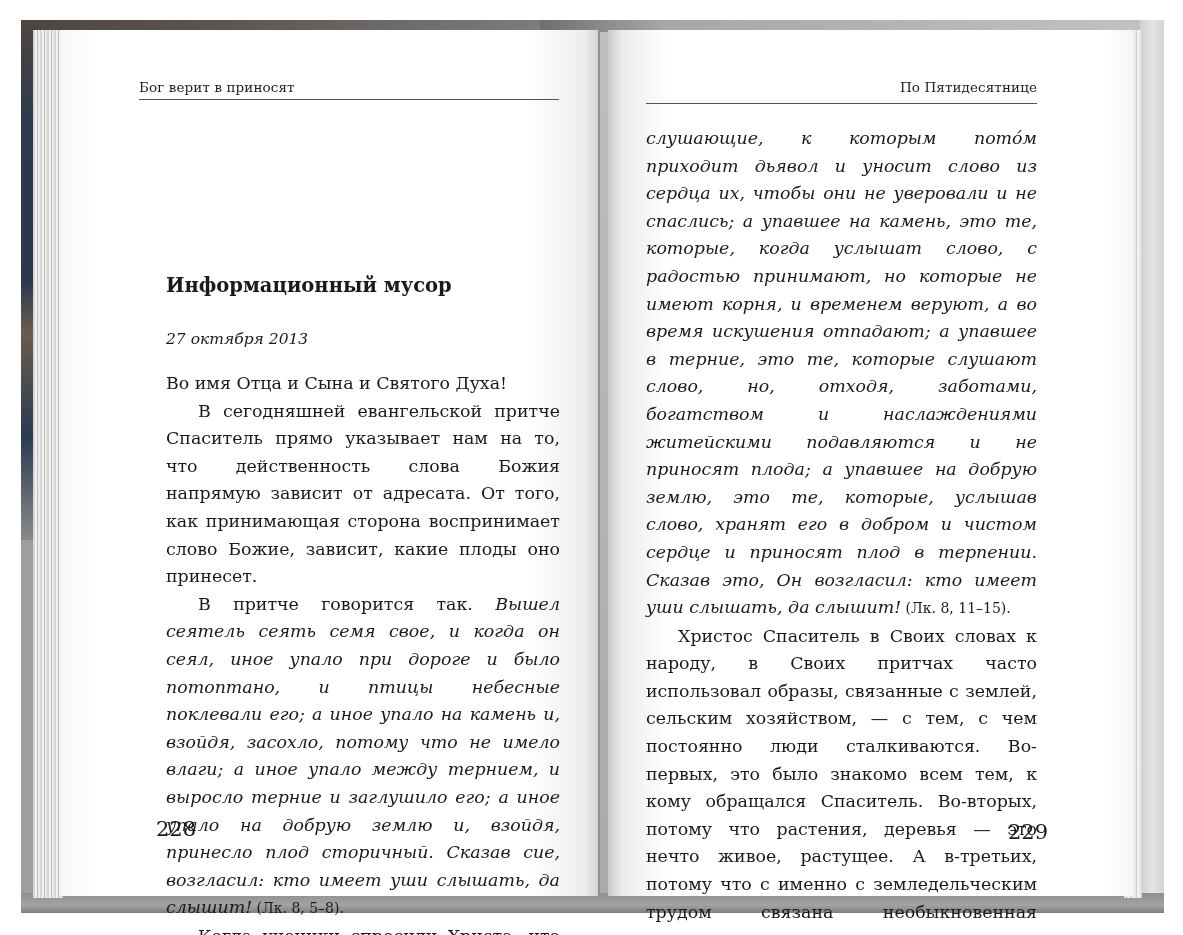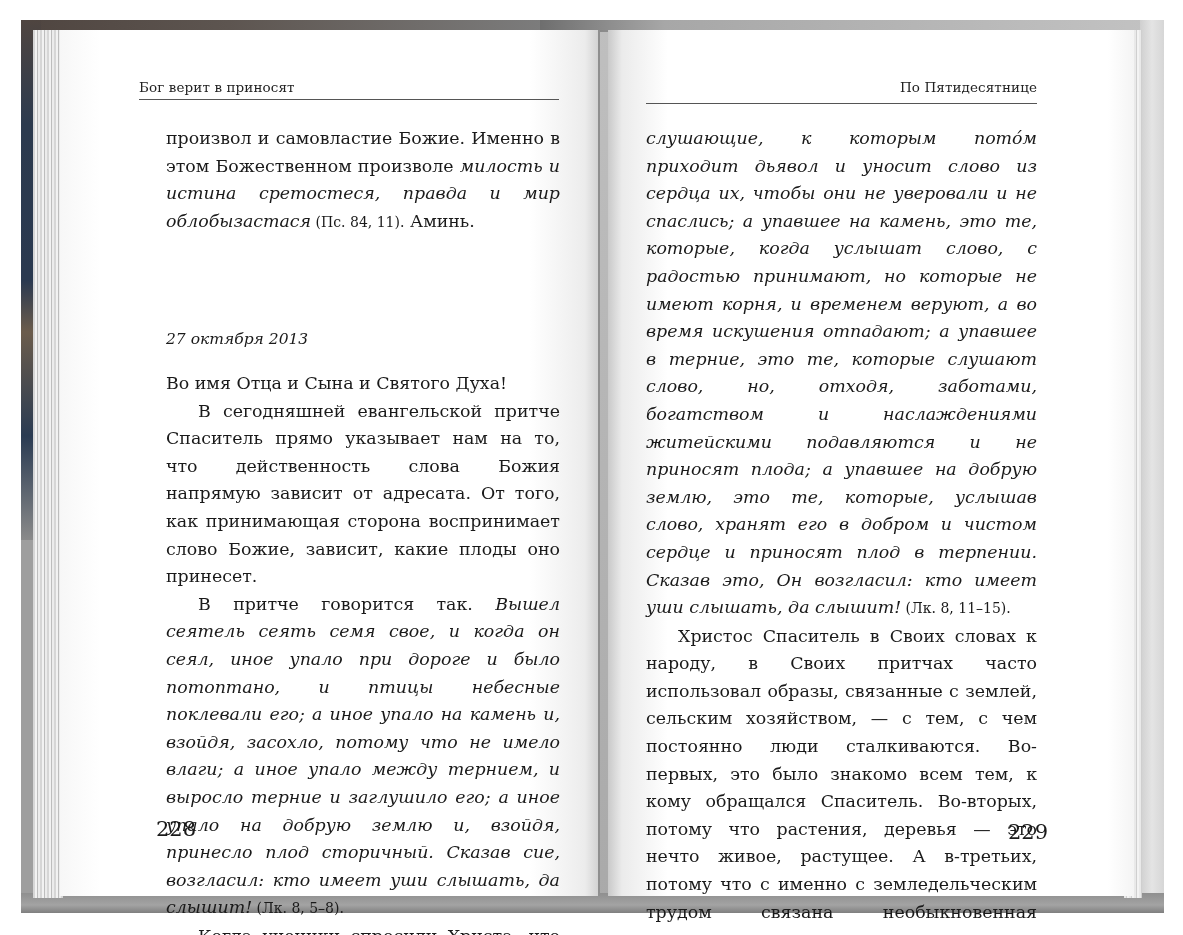--- a/index.html
+++ b/index.html
@@ -77,24 +77,22 @@
 <div class="cover-left-bottom"></div>
 <div class="cover-right"></div>
 <div class="cover-bottom"></div>
 <div class="edge-left"></div>
 <div class="edge-right"></div>
 
 <div class="page left">
   <div class="running-head" style="left:79px; top:49px;">Бог верит в приносят</div>
   <div class="head-rule" style="left:79px; top:69px; width:420px;"></div>
 
-  <div class="text" style="left:106px; top:95px; width:394px;">
-    <p><span>произвол и самовластие Божие. Именно в этом Божественном произволе </span><em>милость и истина сретостеся, правда и мир облобызастася</em><span class="ref"> (Пс. 84, 11).</span><span> Аминь.</span></p>
-  </div>
 
+  <div class="title" style="left:106px; top:244px;">Информационный мусор</div>
   <div class="date" style="left:106px; top:300px;">27 октября 2013</div>
 
   <div class="text" style="left:106px; top:340px; width:394px;">
     <p style="text-align:left;">Во имя Отца и Сына и Святого Духа!</p>
     <p class="indent">В сегодняшней евангельской притче Спаситель прямо указывает нам на то, что действенность слова Божия напрямую зависит от адресата. От того, как принимающая сторона воспринимает слово Божие, зависит, какие плоды оно принесет.</p>
     <p class="indent"><span>В притче говорится так. </span><em>Вышел сеятель сеять семя свое, и когда он сеял, иное упало при дороге и было потоптано, и птицы небесные поклевали его; а иное упало на камень и, взойдя, засохло, потому что не имело влаги; а иное упало между тернием, и выросло терние и заглушило его; а иное упало на добрую землю и, взойдя, принесло плод сторичный. Сказав сие, возгласил: кто имеет уши слышать, да слышит!</em><span class="ref"> (Лк. 8, 5–8).</span></p>
     <p class="indent"><span>Когда ученики спросили Христа, что означает эта притча, о чем идет речь, Он сказал: </span></p>
   </div>
 
   <div class="folio" style="left:96px; top:787px;">228</div>

